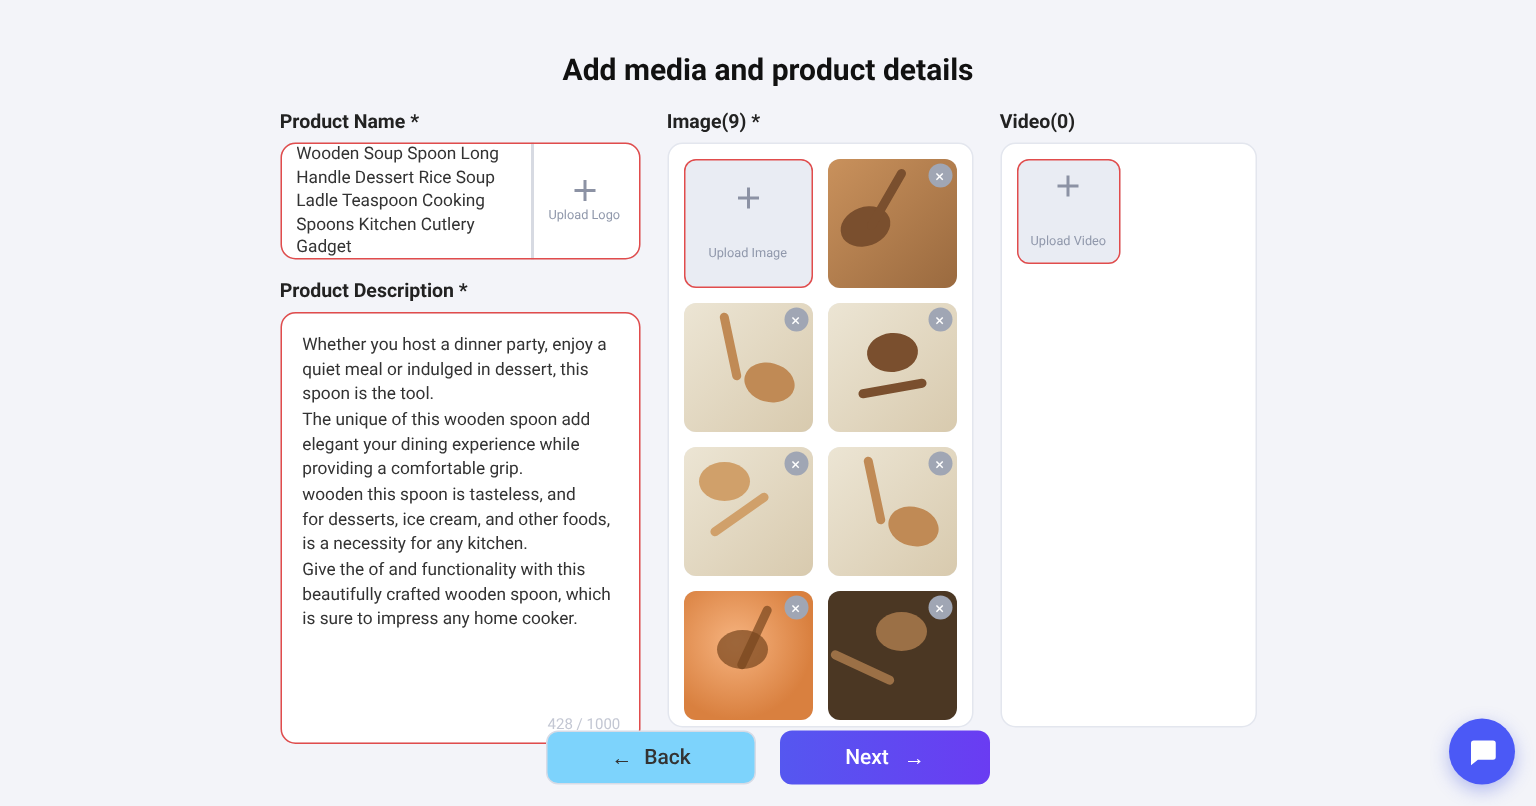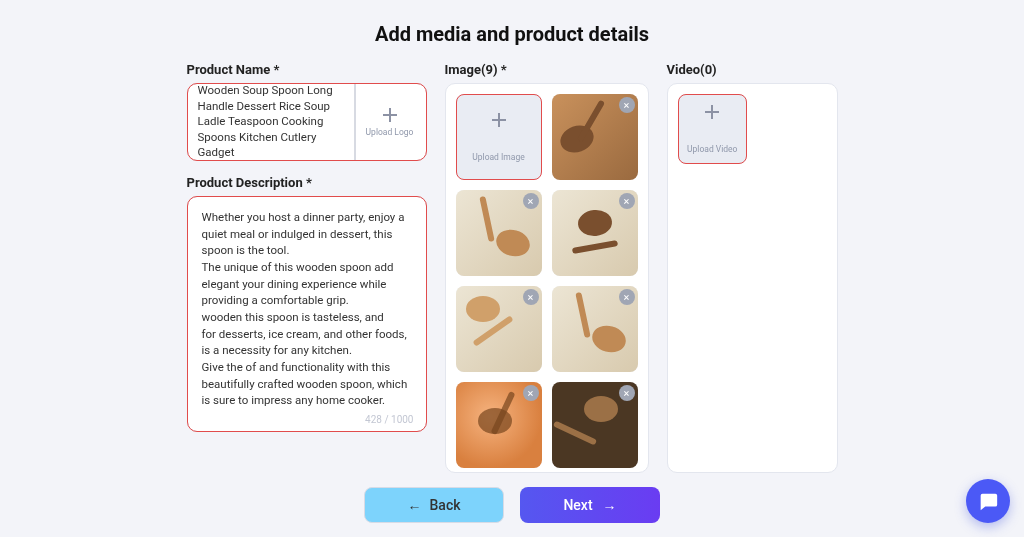--- a/index.html
+++ b/index.html
@@ -9,21 +9,21 @@
       width: 1024px;
       height: 537px;
       position: relative;
       overflow: hidden;
     }
     .page-title {
       text-align: center;
       font-size: 20px;
       font-weight: 700;
       color: #111;
-      padding-top: 22px;
+      padding-top: 34px;
       padding-bottom: 16px;
     }
     .content {
       display: flex;
       justify-content: center;
       gap: 18px;
       padding: 0 10px;
     }
     .col { display: flex; flex-direction: column; }
     .left{ width: 240px; }
@@ -67,21 +67,21 @@
     }
     .plus-ic { width: 16px; height: 16px; position: relative; }
     .plus-ic::before, .plus-ic::after {
       content:""; position:absolute; background:#8c92a4;
     }
     .plus-ic::before { left:7px; top:1px; width:2px; height:14px; }
     .plus-ic::after  { top:7px; left:1px; height:2px; width:14px; }
     .tiny-cap { font-size: 8.5px; color:#9098ab; text-align:center; }
 
     .desc-wrap { margin-top: 14px; }
-    .desc-card { height: 236px; padding:12px 14px 20px 14px; }
+    .desc-card { height: 288px; padding:12px 14px 20px 14px; }
     .desc-text {
       font-size: 11.5px; line-height: 1.45; color:#333;
       white-space: pre-line;
     }
     .counter {
       position: absolute; right: 12px; bottom: 6px;
       font-size: 10px; color:#c3c7d3;
     }
 
     .media-card { height: 390px; padding:10px; overflow:hidden; }

